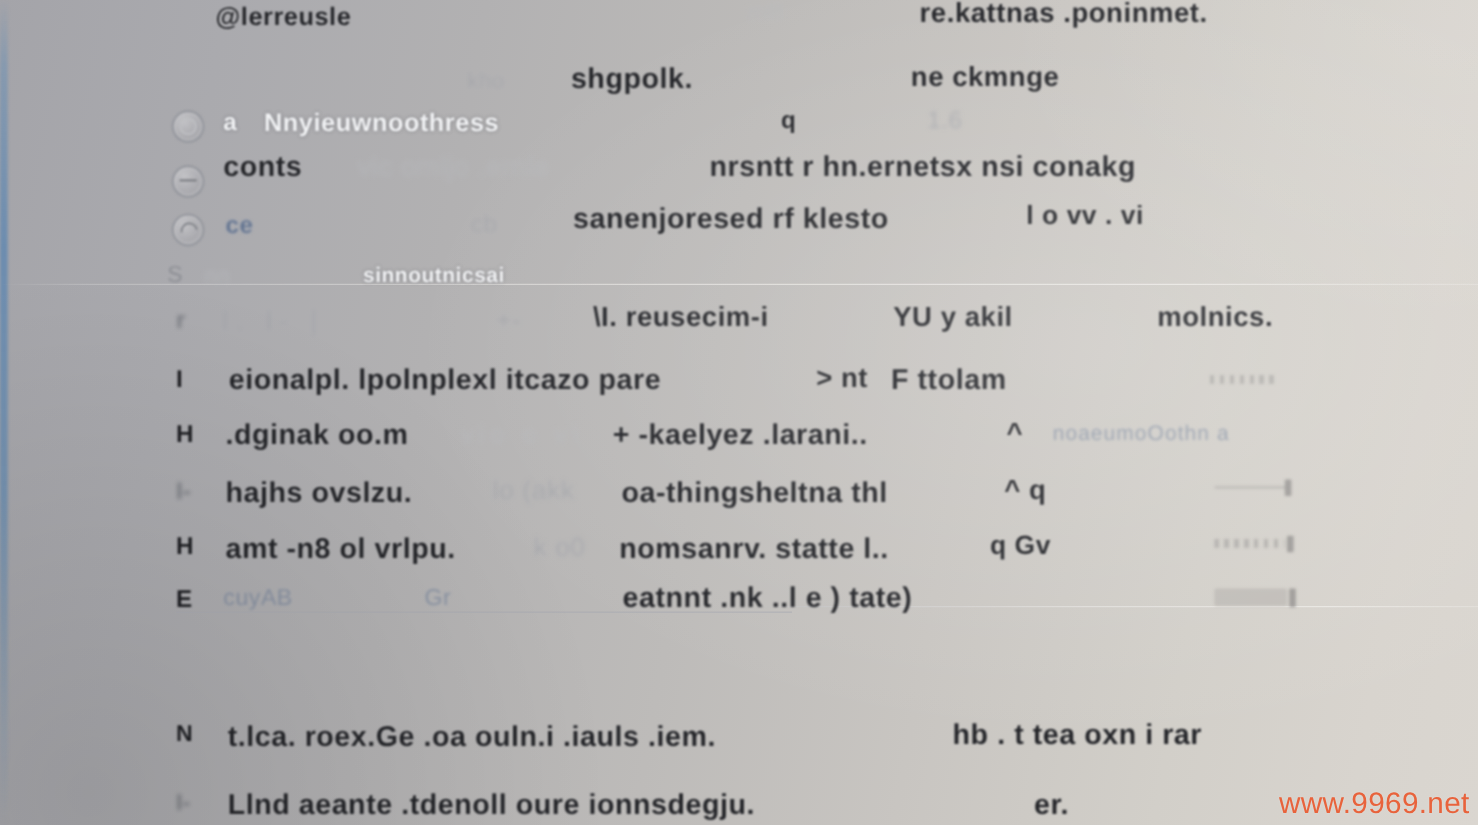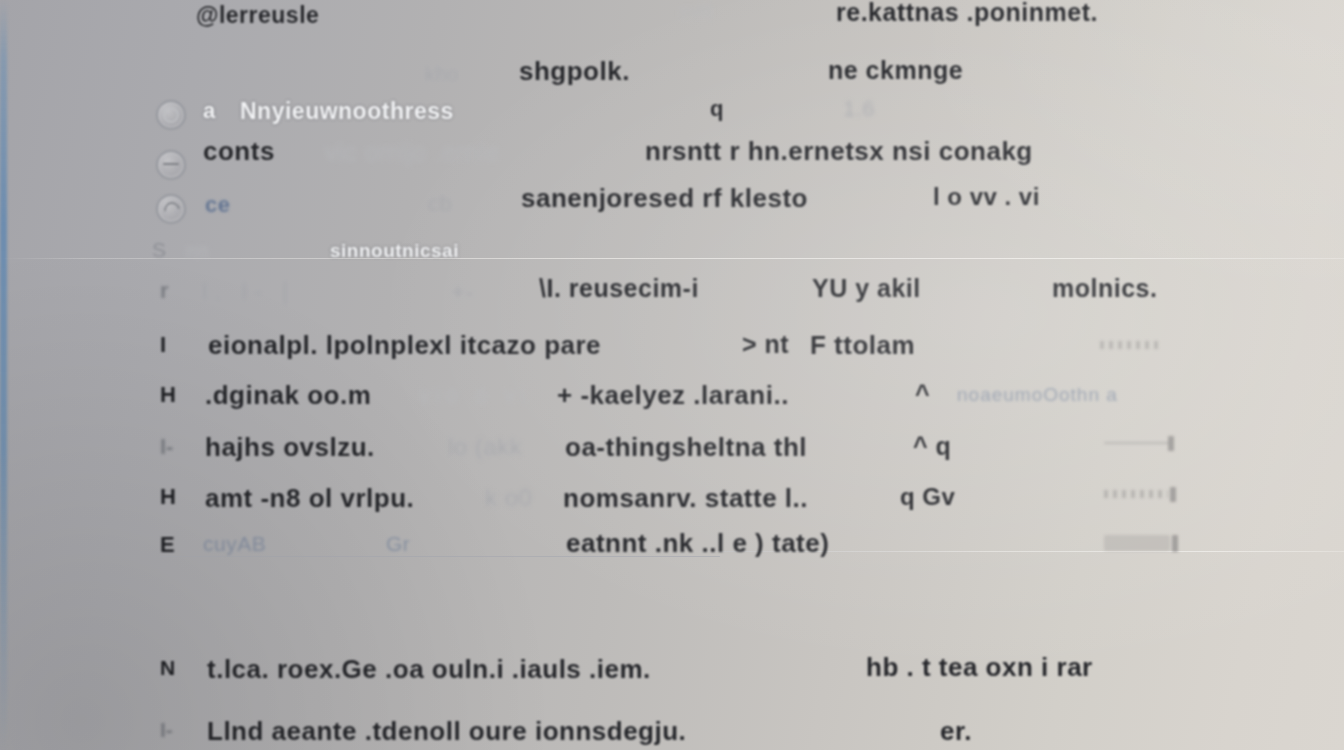--- a/index.html
+++ b/index.html
@@ -304,15 +304,16 @@
   <div class="divider" style="left:690px; top:551px; width:654px;"></div>
 
   <div class="rowkey" style="top:656px; font-size:21px;">N</div>
   <div class="t" style="left:207px; top:654px; font-size:26px;">t.lca. roex.Ge .oa   ouln.i .iauls .iem.</div>
   <div class="t" style="left:866px; top:652px; font-size:26px;">hb . t tea oxn i rar</div>
 
   <div class="rowkey soft" style="top:718px; font-size:21px;">I-</div>
   <div class="t" style="left:207px; top:716px; font-size:26px;">Llnd aeante .tdenoll oure ionnsdegju.</div>
   <div class="t" style="left:940px; top:716px; font-size:26px;">er.</div>
 
+  <div id="watermark">www.9969.net</div>
 
   <div id="glare"></div>
 </div>
 
 </body></html>

